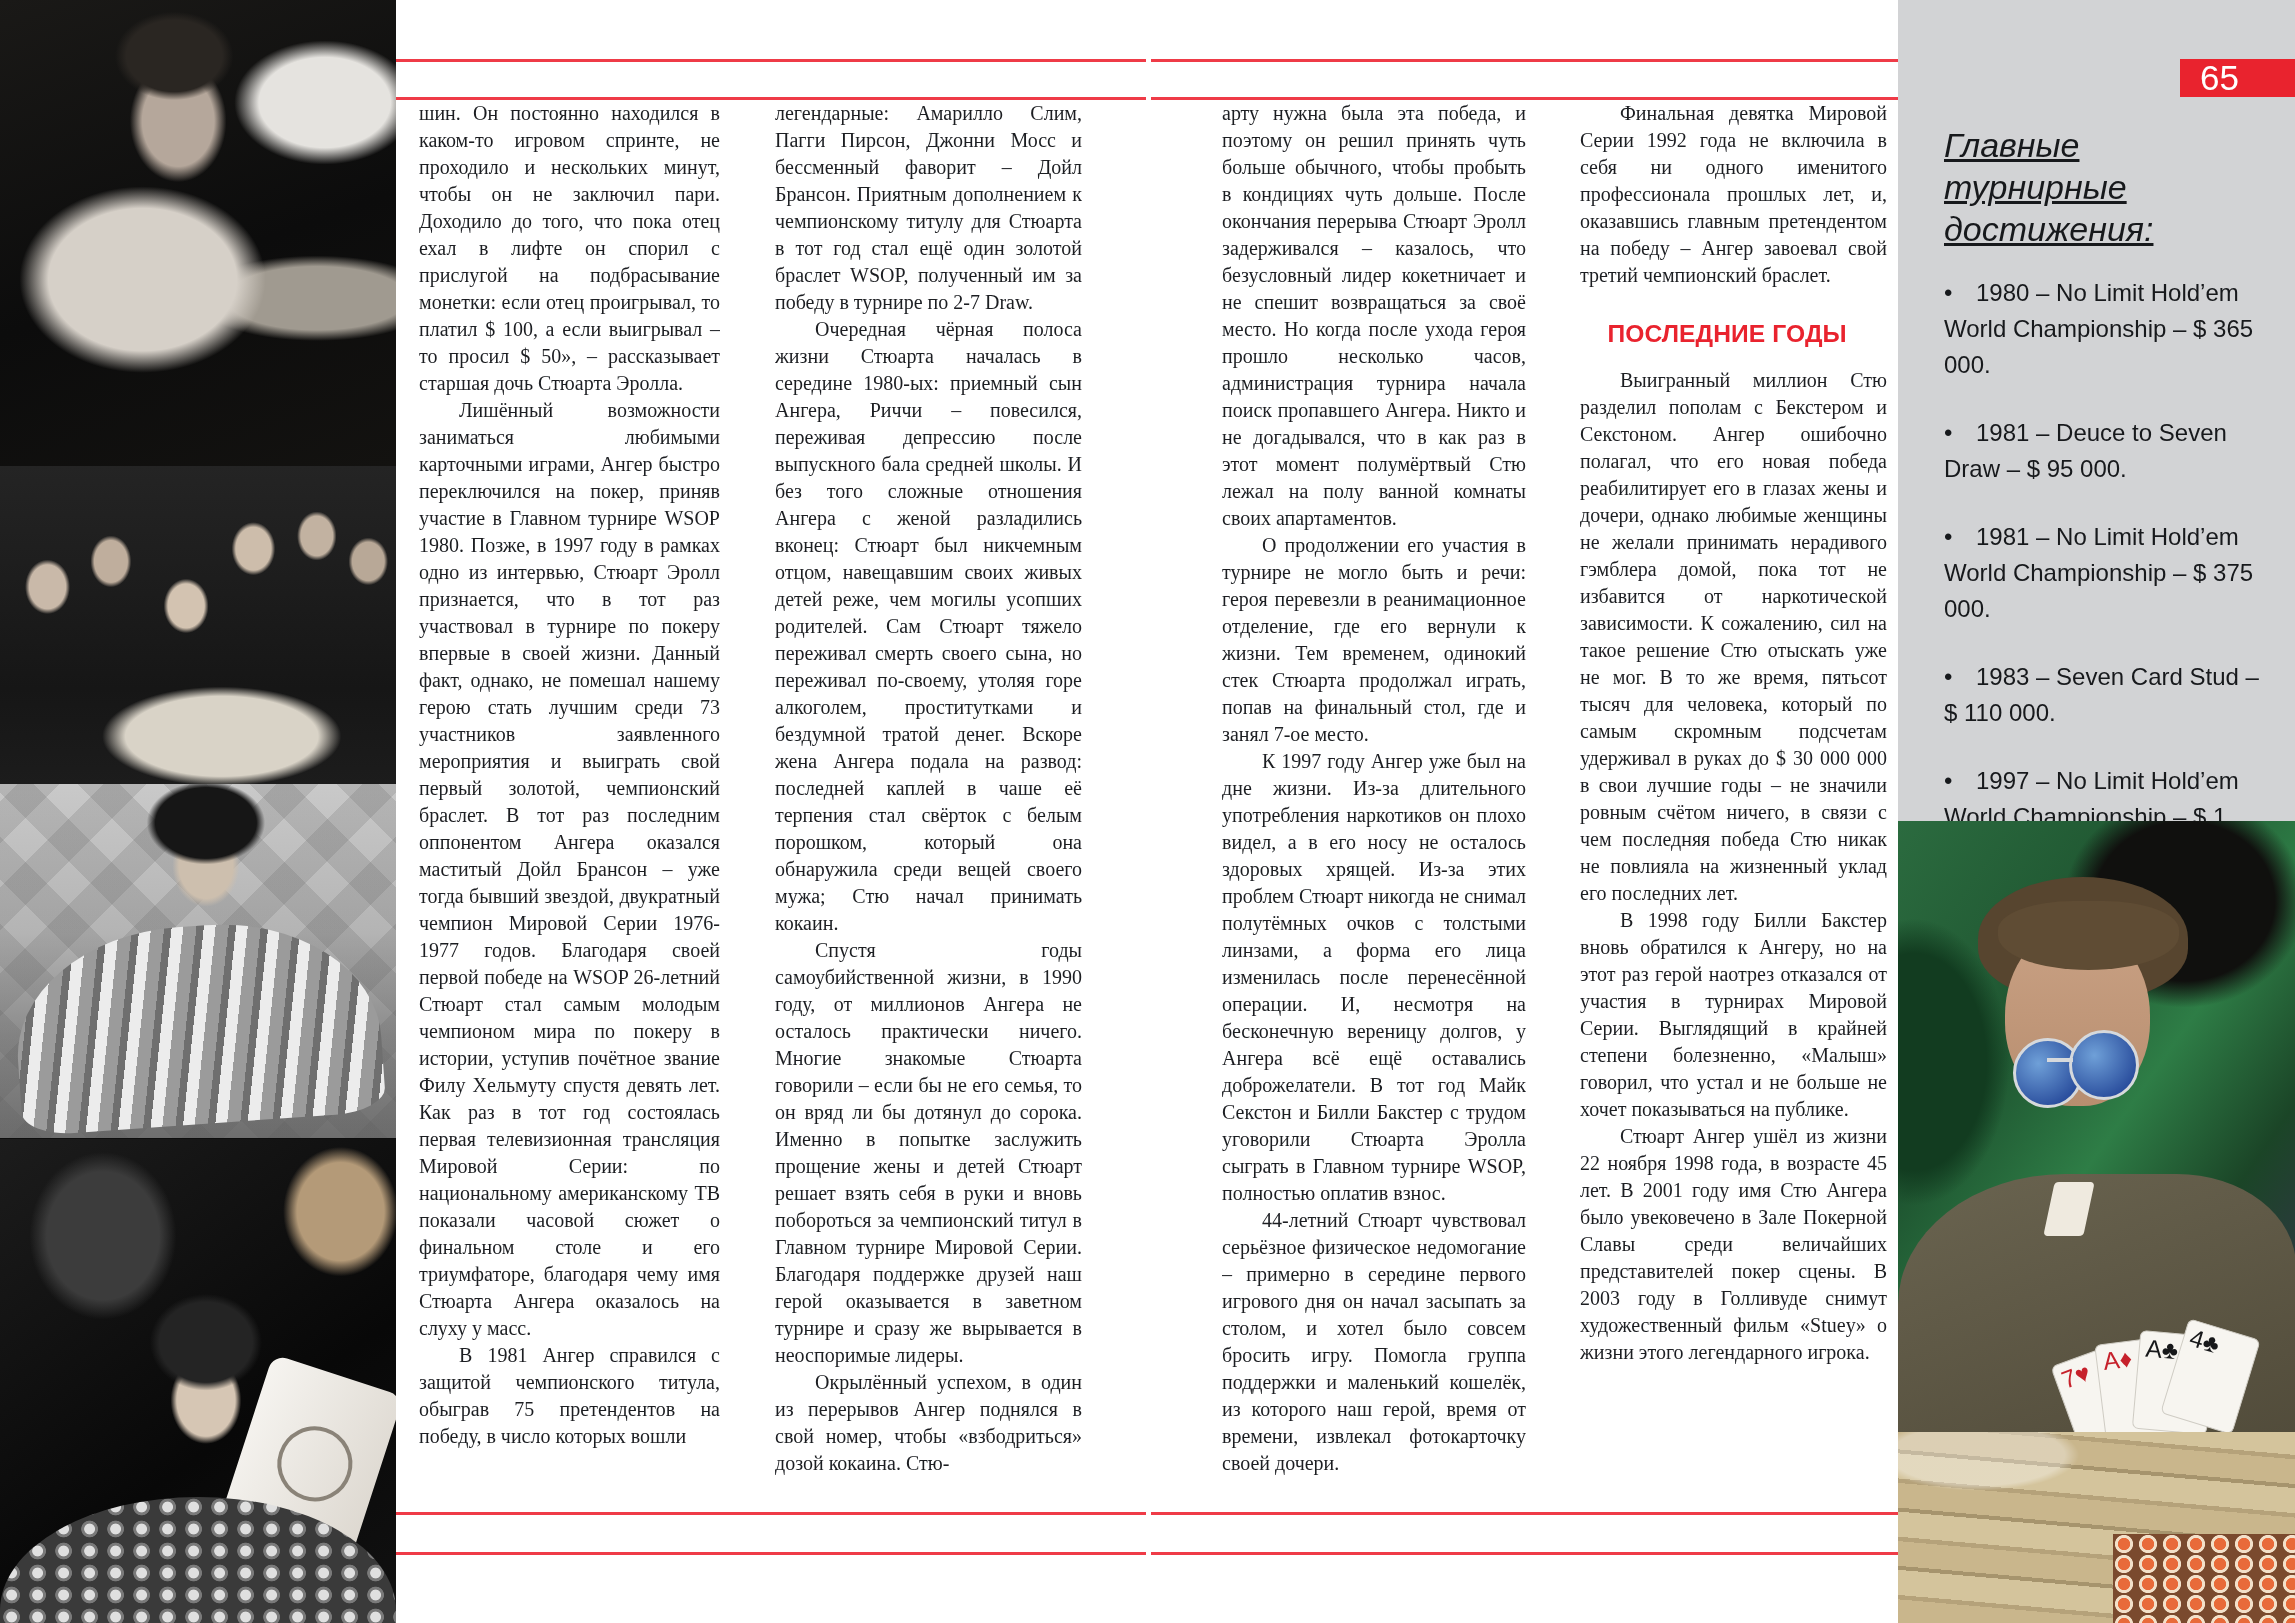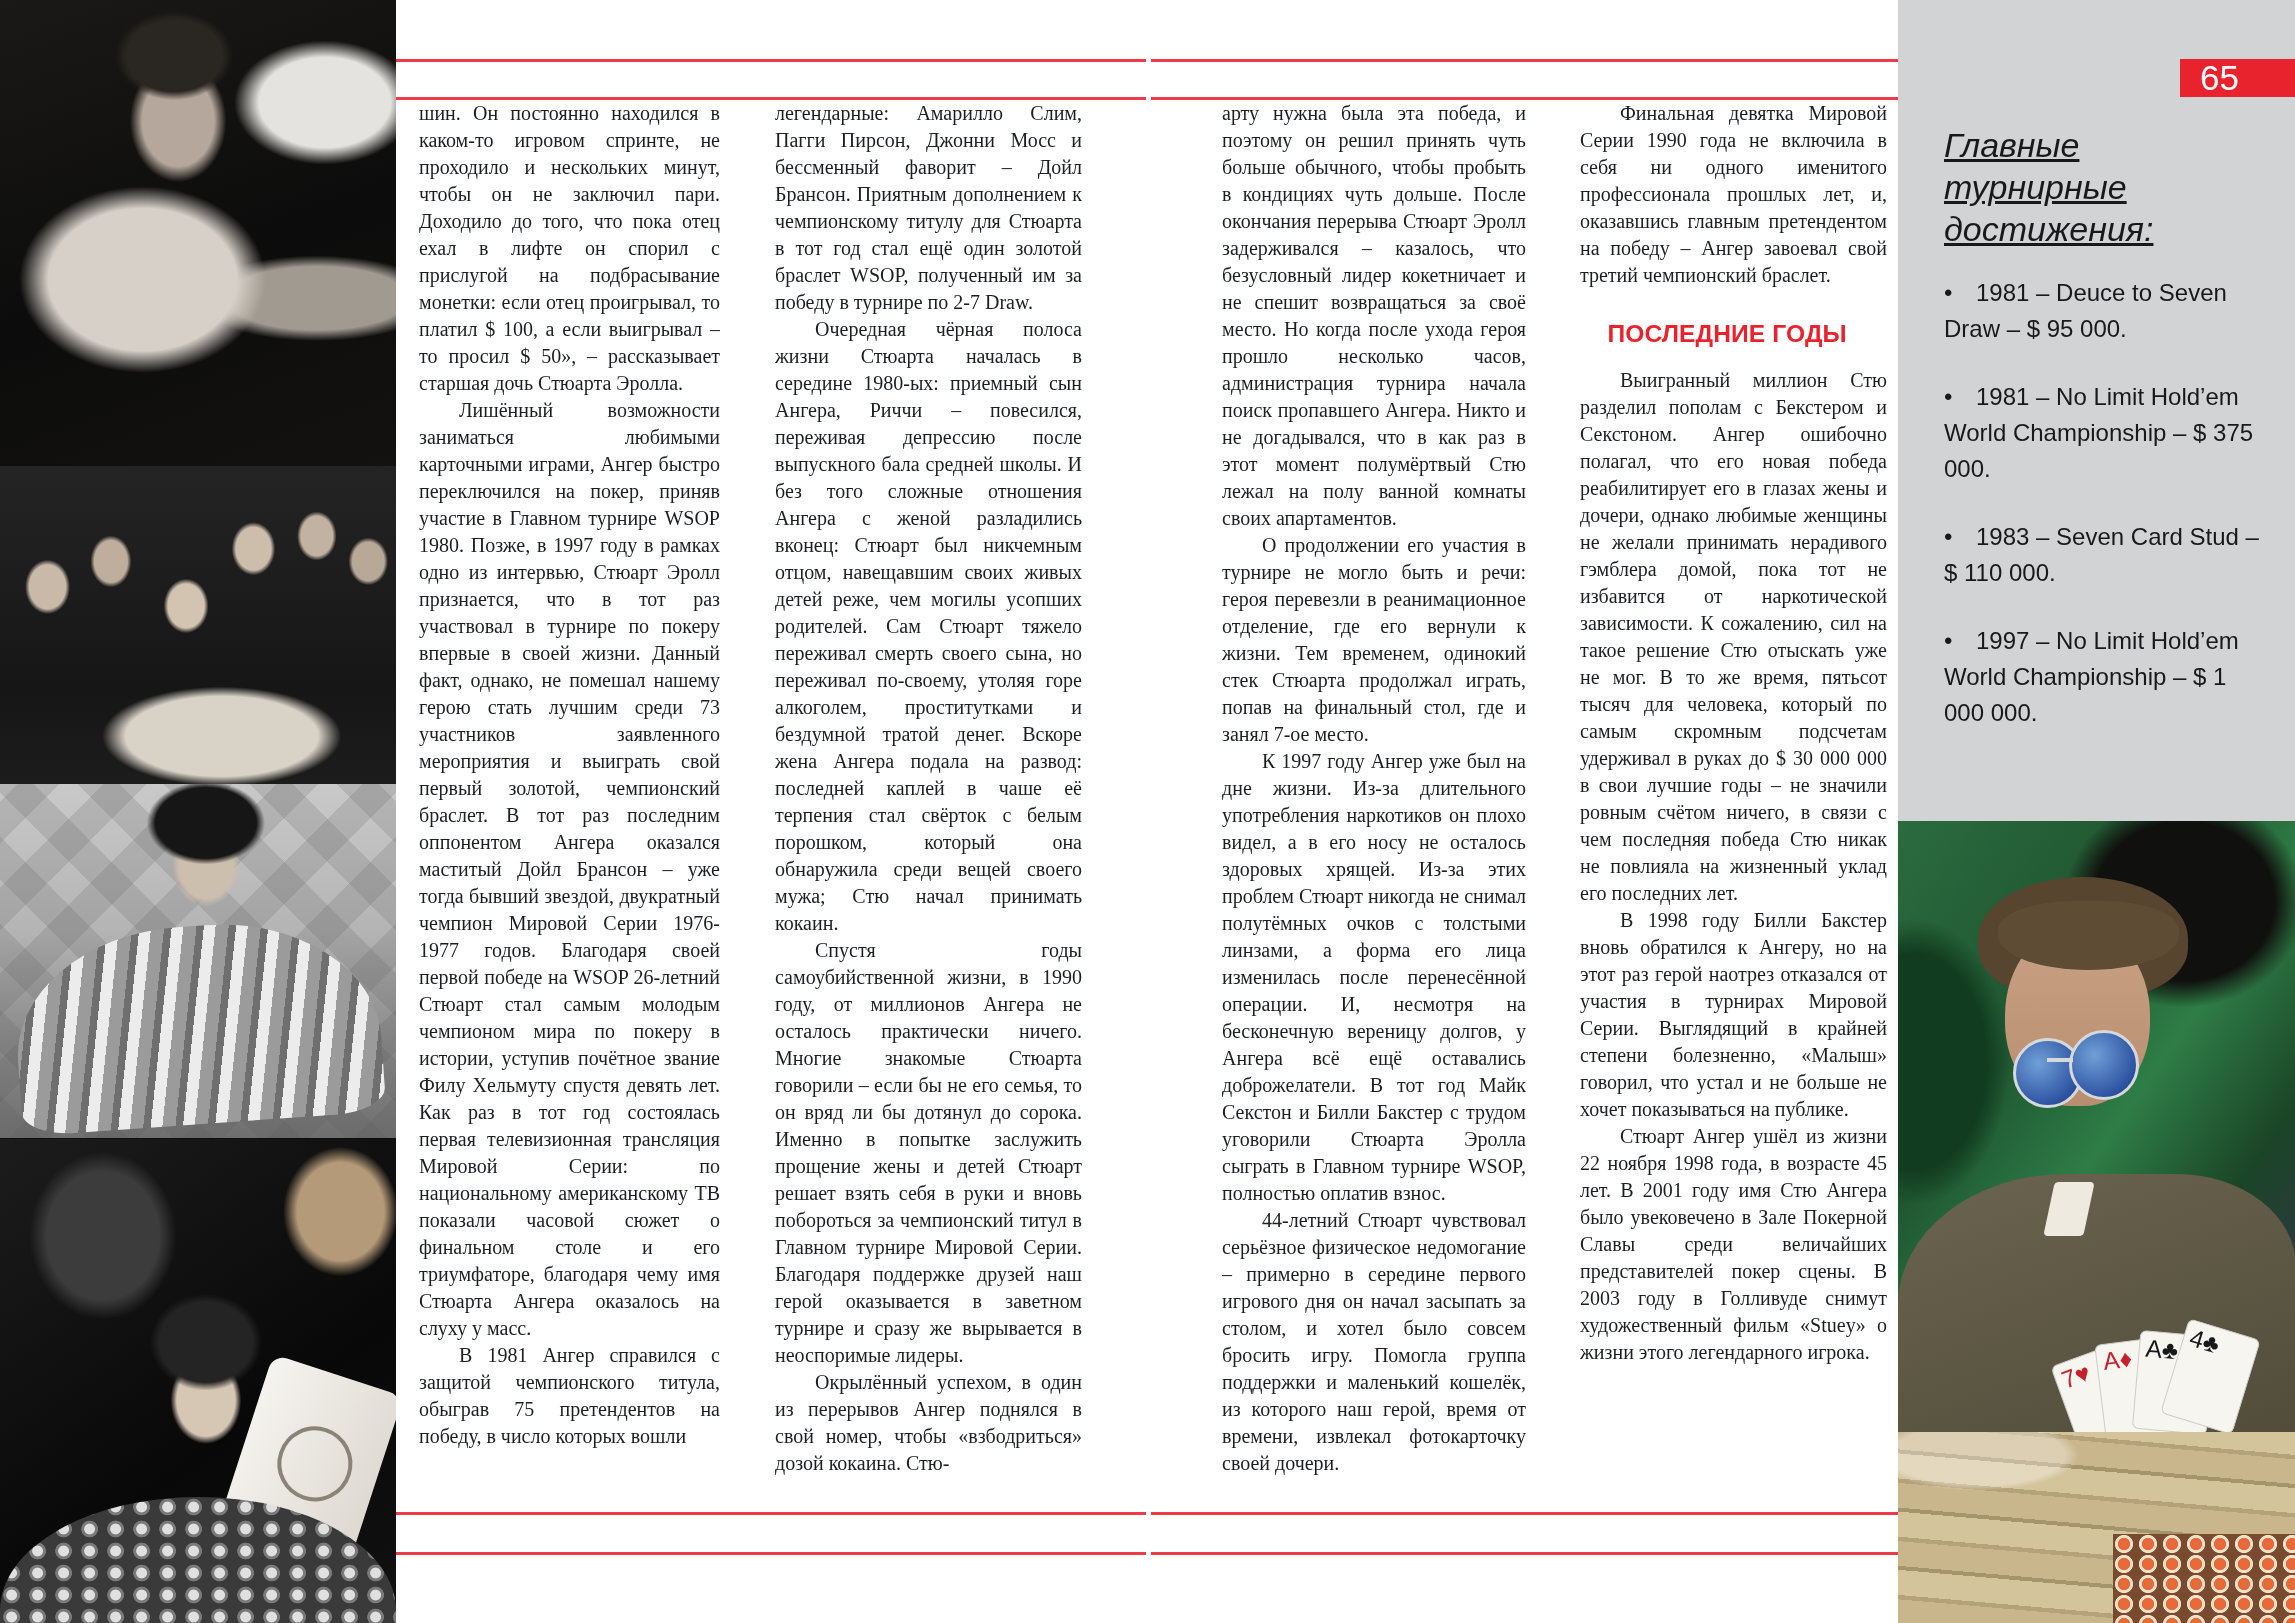--- a/index.html
+++ b/index.html
@@ -161,35 +161,36 @@
         <p class="para indent">Спустя годы самоубийственной жизни, в 1990 году, от миллионов Ангера не осталось практически ничего. Многие знакомые Стюарта говорили – если бы не его семья, то он вряд ли бы дотянул до сорока. Именно в попытке заслужить прощение жены и детей Стюарт решает взять себя в руки и вновь побороться за чемпионский титул в Главном турнире Мировой Серии. Благодаря поддержке друзей наш герой оказывается в заветном турнире и сразу же вырывается в неоспоримые лидеры.</p>
         <p class="para indent">Окрылённый успехом, в один из перерывов Ангер поднялся в свой номер, чтобы «взбодриться» дозой кокаина. Стю-</p>
       </section>
     <section class="col c2">
         <p class="para">арту нужна была эта победа, и поэтому он решил принять чуть больше обычного, чтобы пробыть в кондициях чуть дольше. После окончания перерыва Стюарт Эролл задерживался – казалось, что безусловный лидер кокетничает и не спешит возвращаться за своё место. Но когда после ухода героя прошло несколько часов, администрация турнира начала поиск пропавшего Ангера. Никто и не догадывался, что в как раз в этот момент полумёртвый Стю лежал на полу ванной комнаты своих апартаментов.</p>
         <p class="para indent">О продолжении его участия в турнире не могло быть и речи: героя перевезли в реанимационное отделение, где его вернули к жизни. Тем временем, одинокий стек Стюарта продолжал играть, попав на финальный стол, где и занял 7-ое место.</p>
         <p class="para indent">К 1997 году Ангер уже был на дне жизни. Из-за длительного употребления наркотиков он плохо видел, а в его носу не осталось здоровых хрящей. Из-за этих проблем Стюарт никогда не снимал полутёмных очков с толстыми линзами, а форма его лица изменилась после перенесённой операции. И, несмотря на бесконечную вереницу долгов, у Ангера всё ещё оставались доброжелатели. В тот год Майк Секстон и Билли Бакстер с трудом уговорили Стюарта Эролла сыграть в Главном турнире WSOP, полностью оплатив взнос.</p>
         <p class="para indent">44-летний Стюарт чувствовал серьёзное физическое недомогание – примерно в середине первого игрового дня он начал засыпать за столом, и хотел было совсем бросить игру. Помогла группа поддержки и маленький кошелёк, из которого наш герой, время от времени, извлекал фотокарточку своей дочери.</p>
       </section>
     <section class="col c3">
-        <p class="para indent">Финальная девятка Мировой Серии 1990 года не включила в себя ни одного именитого профессионала прошлых лет, и, оказавшись главным претендентом на победу – Ангер завоевал свой третий чемпионский браслет.</p>
+        <p class="para indent">Финальная девятка Мировой Серии 1992 года не включила в себя ни одного именитого профессионала прошлых лет, и, оказавшись главным претендентом на победу – Ангер завоевал свой третий чемпионский браслет.</p>
         <h3 class="col-heading">ПОСЛЕДНИЕ ГОДЫ</h3>
         <p class="para indent">Выигранный миллион Стю разделил пополам с Бекстером и Секстоном. Ангер ошибочно полагал, что его новая победа реабилитирует его в глазах жены и дочери, однако любимые женщины не желали принимать нерадивого гэмблера домой, пока тот не избавится от наркотической зависимости. К сожалению, сил на такое решение Стю отыскать уже не мог. В то же время, пятьсот тысяч для человека, который по самым скромным подсчетам удерживал в руках до $ 30 000 000 в свои лучшие годы – не значили ровным счётом ничего, в связи с чем последняя победа Стю никак не повлияла на жизненный уклад его последних лет.</p>
         <p class="para indent">В 1998 году Билли Бакстер вновь обратился к Ангеру, но на этот раз герой наотрез отказался от участия в турнирах Мировой Серии. Выглядящий в крайней степени болезненно, «Малыш» говорил, что устал и не больше не хочет показываться на публике.</p>
         <p class="para indent">Стюарт Ангер ушёл из жизни 22 ноября 1998 года, в возрасте 45 лет. В 2001 году имя Стю Ангера было увековечено в Зале Покерной Славы среди величайших представителей покер сцены. В 2003 году в Голливуде снимут художественный фильм «Stuey» о жизни этого легендарного игрока.</p>
       </section>
   </main>
 
   <aside class="sidebar">
     <div class="page-badge">
       <span>65</span>
     </div>
     <div class="sb-inner">
       <h2 class="sb-title">Главные турнирные достижения:</h2>
       <ul class="sb-list">
+          <li class="sb-item"><span class="sb-bullet">•</span><span>1980 – No Limit Hold’em World Championship – $ 365 000.</span></li>
           <li class="sb-item"><span class="sb-bullet">•</span><span>1981 – Deuce to Seven Draw – $ 95 000.</span></li>
           <li class="sb-item"><span class="sb-bullet">•</span><span>1981 – No Limit Hold’em World Championship – $ 375 000.</span></li>
           <li class="sb-item"><span class="sb-bullet">•</span><span>1983 – Seven Card Stud – $ 110 000.</span></li>
           <li class="sb-item"><span class="sb-bullet">•</span><span>1997 – No Limit Hold’em World Championship – $ 1 000 000.</span></li>
         </ul>
     </div>
   </aside>
 
   <figure class="photo-color">
     <div class="hair"></div>

